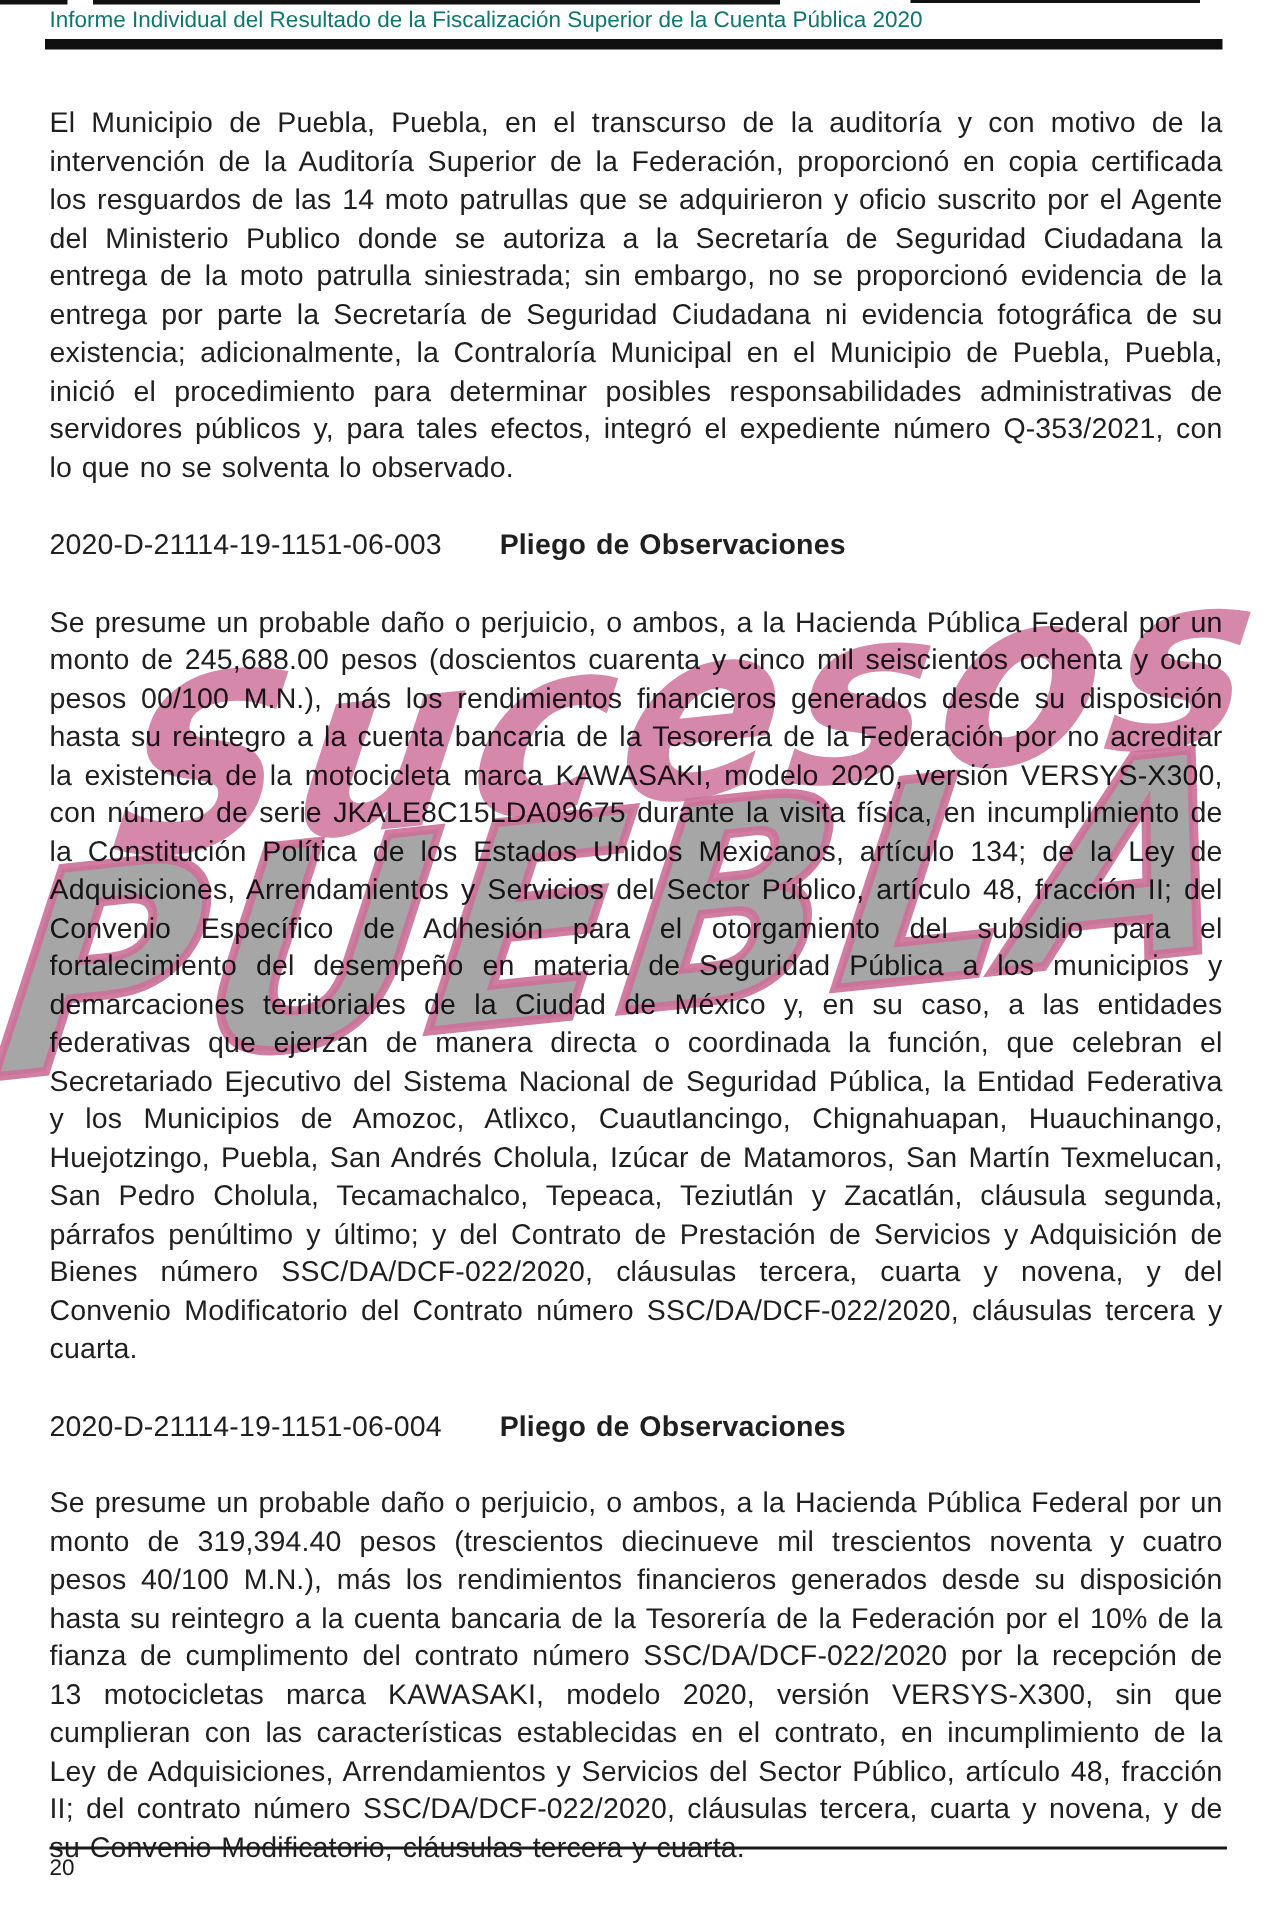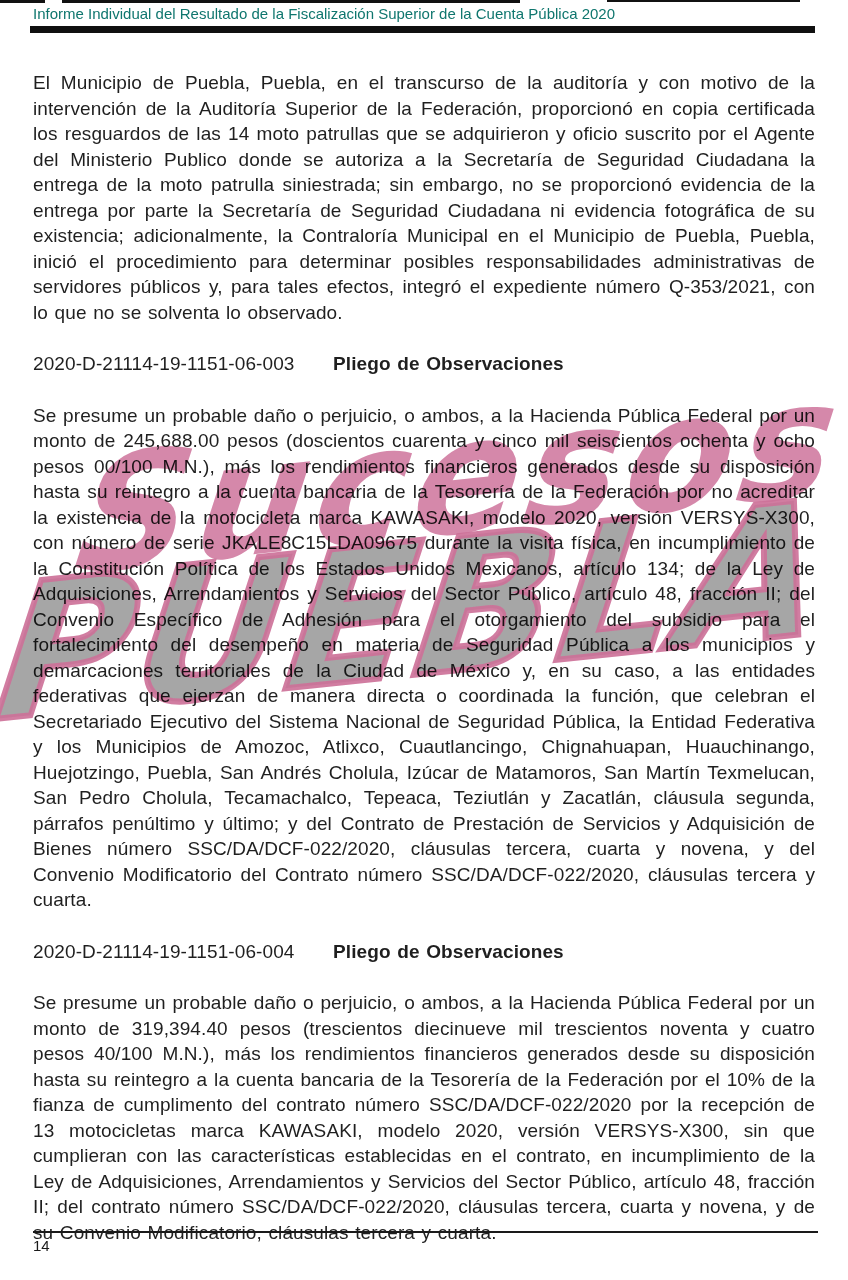--- a/index.html
+++ b/index.html
@@ -153,15 +153,15 @@
     <p>Se presume un probable daño o perjuicio, o ambos, a la Hacienda Pública Federal por un monto de 319,394.40 pesos (trescientos diecinueve mil trescientos noventa y cuatro pesos 40/100 M.N.), más los rendimientos financieros generados desde su disposición hasta su reintegro a la cuenta bancaria de la Tesorería de la Federación por el 10% de la fianza de cumplimento del contrato número SSC/DA/DCF-022/2020 por la recepción de 13 motocicletas marca KAWASAKI, modelo 2020, versión VERSYS-X300, sin que cumplieran con las características establecidas en el contrato, en incumplimiento de la Ley de Adquisiciones, Arrendamientos y Servicios del Sector Público, artículo 48, fracción II;  del contrato número SSC/DA/DCF-022/2020, cláusulas tercera, cuarta y novena, y de su Convenio Modificatorio, cláusulas tercera y cuarta.</p>
 
   </main>
 
   <div class="watermark">
     <div class="wm-line1">Sucesos</div>
     <div class="wm-line2">PUEBLA</div>
   </div>
 
   <div class="footer-rule"></div>
-  <div class="page-number">14</div>
+  <div class="page-number">20</div>
 
 </div>
 
 </body></html>

